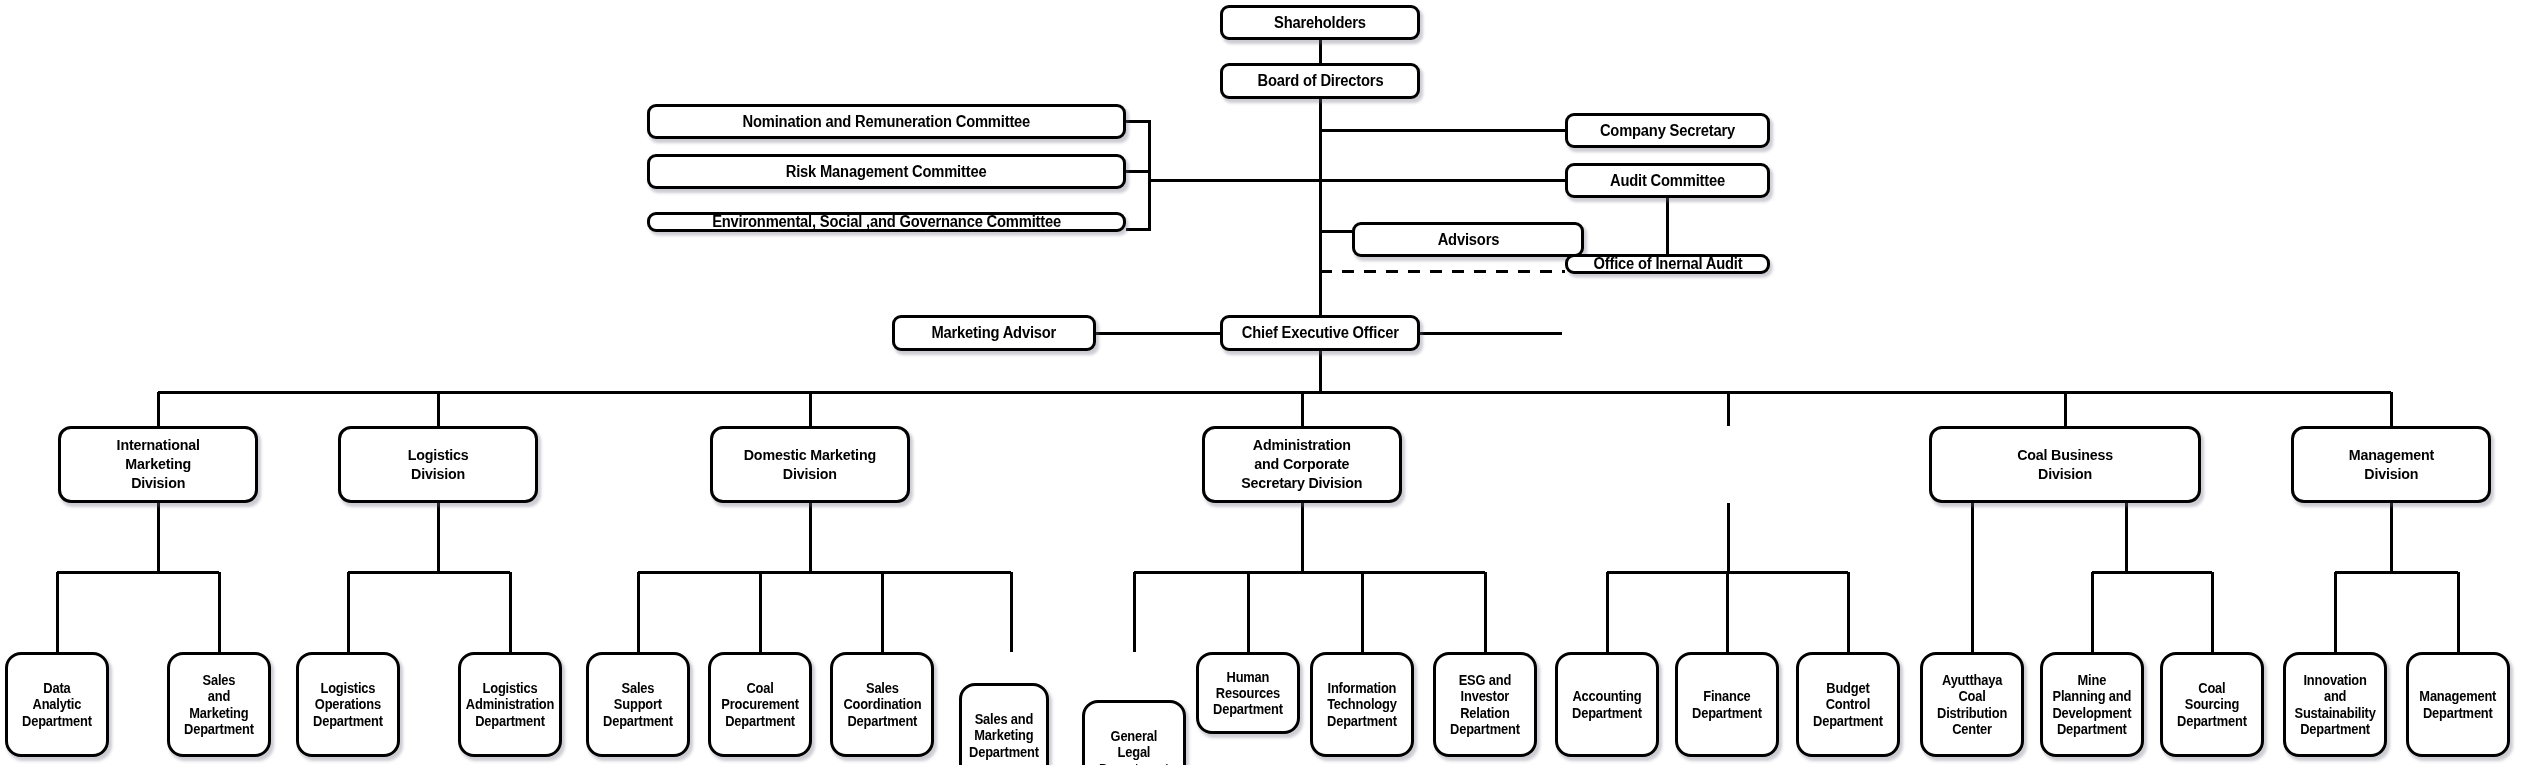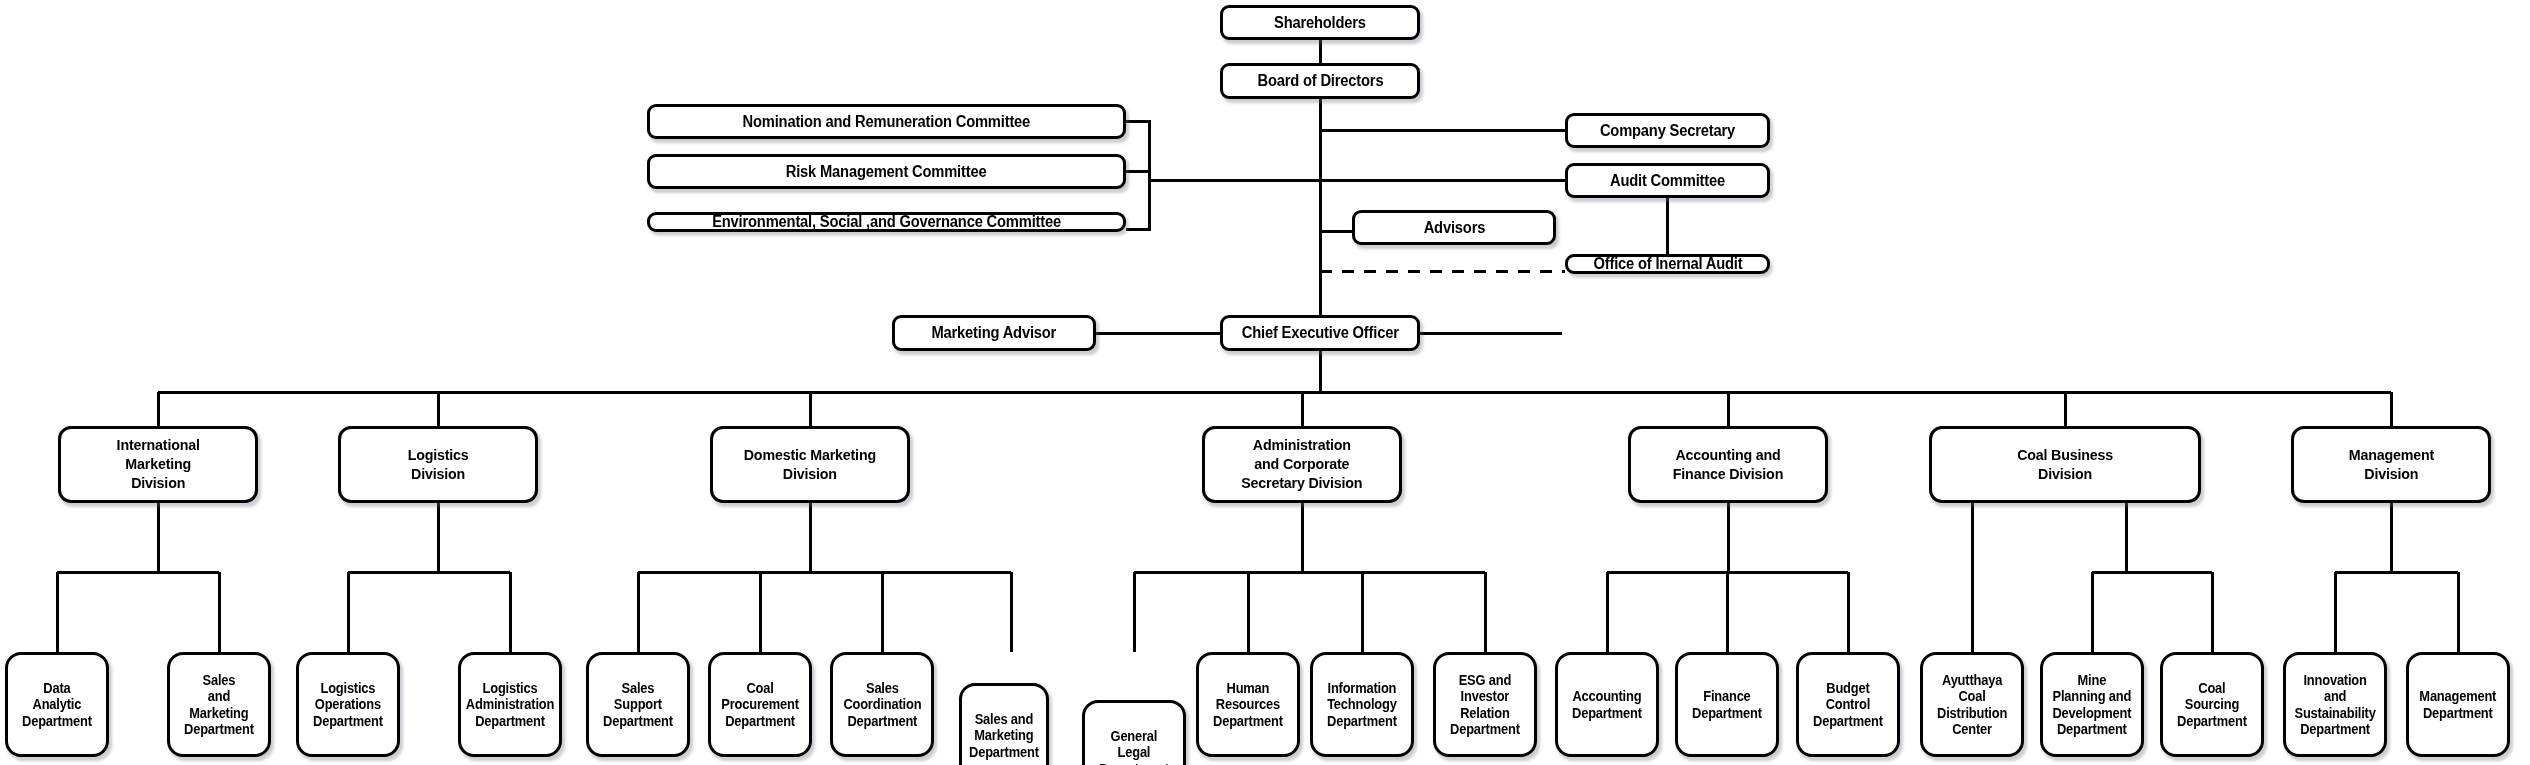--- a/index.html
+++ b/index.html
@@ -111,21 +111,21 @@
     </div>
     <div class="node tier-committee" style="left: 647px; top: 212px; width: 479px; height: 20px;">
       <span>Environmental, Social ,and Governance Committee</span>
     </div>
     <div class="node tier-top" style="left: 1565px; top: 113px; width: 205px; height: 35px;">
       <span>Company Secretary</span>
     </div>
     <div class="node tier-top" style="left: 1565px; top: 163px; width: 205px; height: 35px;">
       <span>Audit Committee</span>
     </div>
-    <div class="node tier-top" style="left: 1352px; top: 210px; width: 204px; height: 35px;">
+    <div class="node tier-top" style="left: 1352px; top: 222px; width: 232px; height: 35px;">
       <span>Advisors</span>
     </div>
     <div class="node tier-top" style="left: 1565px; top: 254px; width: 205px; height: 20px;">
       <span>Office of Inernal Audit</span>
     </div>
     <div class="node tier-top" style="left: 892px; top: 315px; width: 204px; height: 36px;">
       <span>Marketing Advisor</span>
     </div>
     <div class="node tier-top" style="left: 1220px; top: 315px; width: 200px; height: 36px; text-align: center;">
       <span>Chief Executive Officer</span>
@@ -141,24 +141,20 @@
     </div>
     <div class="node tier-division" style="left: 710px; top: 426px; width: 200px; height: 77px;">
       <span>Domestic Marketing
 Division</span>
     </div>
     <div class="node tier-division" style="left: 1202px; top: 426px; width: 200px; height: 77px;">
       <span>Administration
 and Corporate
 Secretary Division</span>
     </div>
-    <div class="node tier-division" style="left: 1628px; top: 426px; width: 200px; height: 77px;">
-      <span>Accounting and
-Finance Division</span>
-    </div>
     <div class="node tier-division" style="left: 1929px; top: 426px; width: 272px; height: 77px;">
       <span>Coal Business
 Division</span>
     </div>
     <div class="node tier-division" style="left: 2291px; top: 426px; width: 200px; height: 77px;">
       <span>Management
 Division</span>
     </div>
     <div class="node tier-department" style="left: 5px; top: 652px; width: 104px; height: 105px;">
       <span>Data
@@ -199,21 +195,21 @@
     <div class="node tier-department" style="left: 959px; top: 683px; width: 90px; height: 105px;">
       <span>Sales and
 Marketing
 Department</span>
     </div>
     <div class="node tier-department" style="left: 1082px; top: 652px; width: 104px; height: 105px; margin-top: 48px;">
       <span>General
 Legal
 Department</span>
     </div>
-    <div class="node tier-department" style="left: 1196px; top: 652px; width: 104px; height: 105px;">
+    <div class="node tier-department" style="left: 1196px; top: 652px; width: 104px; height: 82px;">
       <span>Human
 Resources
 Department</span>
     </div>
     <div class="node tier-department" style="left: 1310px; top: 652px; width: 104px; height: 105px;">
       <span>Information
 Technology
 Department</span>
     </div>
     <div class="node tier-department" style="left: 1433px; top: 652px; width: 104px; height: 105px;">

